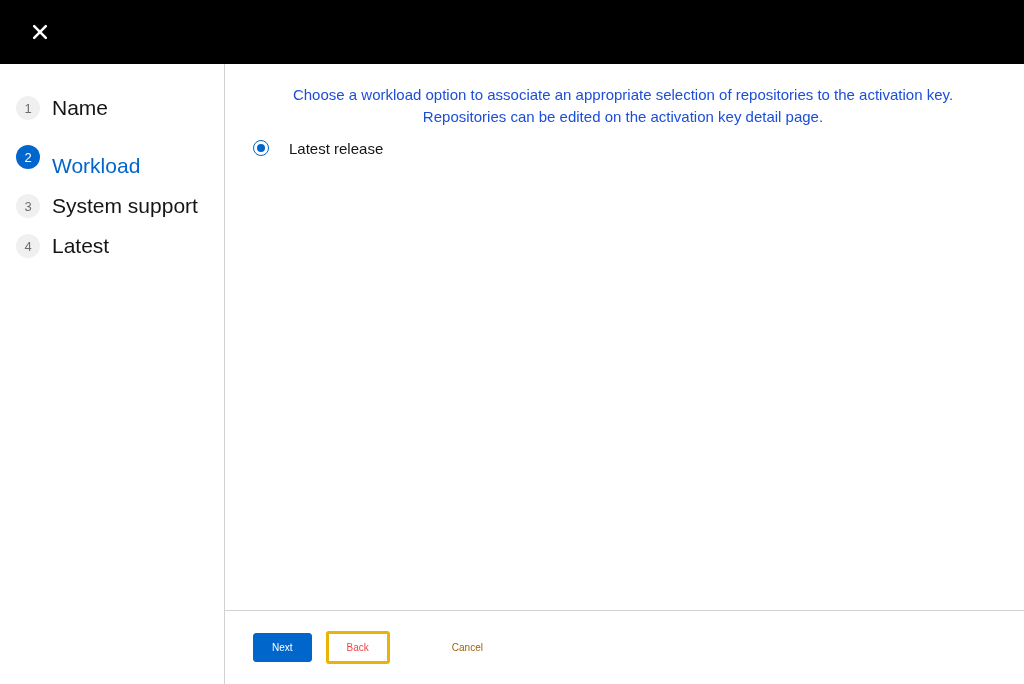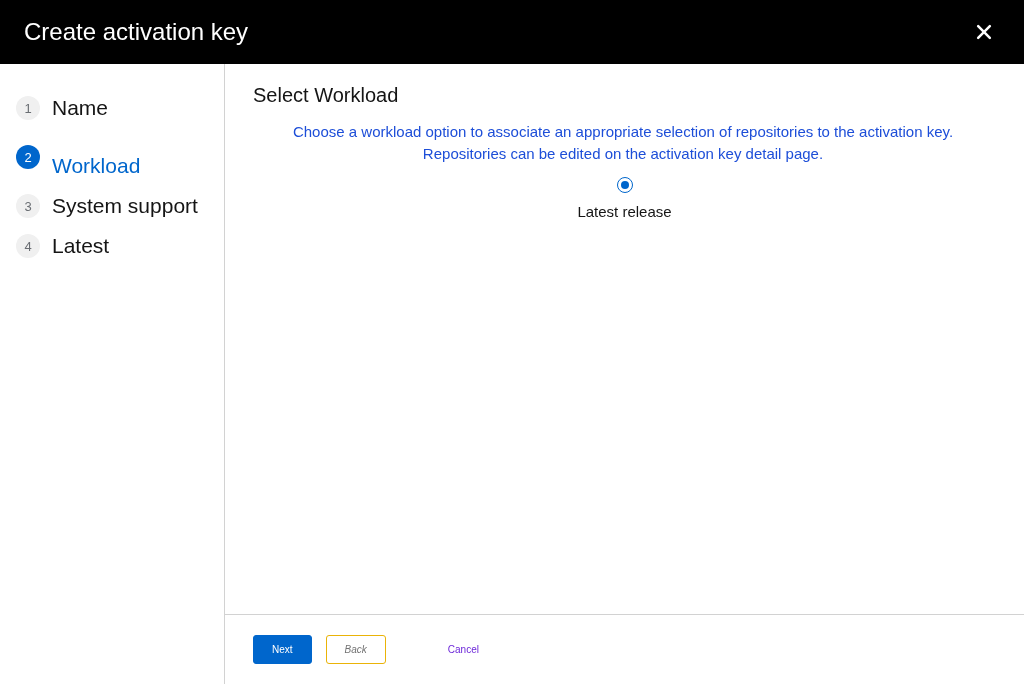--- a/index.html
+++ b/index.html
@@ -59,21 +59,21 @@
   }
   .main-content {
     flex: 1;
     padding: 20px 28px;
     overflow: auto;
   }
   .section-title { font-size: 20px; font-weight: 500; margin: 0 0 14px 0; }
   .section-desc { font-size: 15px; color: #1d4ed8; line-height: 1.45; margin: 0 0 12px 0; max-width: 740px; text-align: center; }
 
   .radio-group { display: flex; flex-direction: column; gap: 16px; }
-  .radio-option { display: flex; align-items: center; gap: 10px; cursor: pointer; flex-direction: column; }
+  .radio-option { display: flex; align-items: center; gap: 20px; cursor: pointer; }
   .radio-dot {
     width: 16px; height: 16px; border-radius: 50%; border: 1px solid #8a8d90;
     display: flex; align-items: center; justify-content: center; background: #fff;
     flex-shrink: 0;
   }
   .radio-option.selected .radio-dot { border-color: #0066cc; }
   .radio-option.selected .radio-dot::after {
     content: ""; width: 8px; height: 8px; border-radius: 50%; background: #0066cc; display: block;
   }
   .radio-label { font-size: 15px; }
@@ -87,28 +87,27 @@
   }
   .btn {
     font-size: 10px;
     padding: 8px 18px;
     border-radius: 3px;
     cursor: pointer;
     border: 1px solid transparent;
     background: none;
   }
   .btn-primary { background: #0066cc; color: #fff; border-color: #0066cc; }
-  .btn-secondary { background: #fff; color: #737373; border: 1px solid #eab308; font-style: italic; }
-  .btn-link { background: none; color: #6d28d9; border: none; margin-left: 48px; padding-left: 0; padding-right: 0; }
+  .btn-secondary { background: #fff; color: #ef4444; border: 3px solid #eab308; }
+  .btn-link { background: none; color: #a16207; border: none; margin-left: 48px; padding-left: 0; padding-right: 0; }
 </style>
 </head>
 <body>
 
 <div class="modal-header">
-  <div class="modal-title">Create activation key</div>
   <button class="close-btn" aria-label="close">
     <svg viewBox="0 0 24 24" fill="none" stroke="#fff" stroke-width="3" stroke-linecap="round">
       <line x1="5" y1="5" x2="19" y2="19"></line>
       <line x1="19" y1="5" x2="5" y2="19"></line>
     </svg>
   </button>
 </div>
 
 <div class="modal-body">
 
@@ -126,21 +125,20 @@
       <span class="step-label">System support</span>
     </div>
     <div class="step">
       <span class="step-num">4</span>
       <span class="step-label">Latest</span>
     </div>
   </nav>
 
   <div class="main">
     <div class="main-content">
-      <h2 class="section-title">Select Workload</h2>
       <p class="section-desc">Choose a workload option to associate an appropriate selection of repositories to the activation key. Repositories can be edited on the activation key detail page.</p>
 
       <div class="radio-group">
         <label class="radio-option selected">
           <span class="radio-dot"></span>
           <span class="radio-label">Latest release</span>
         </label>
       </div>
     </div>
 

